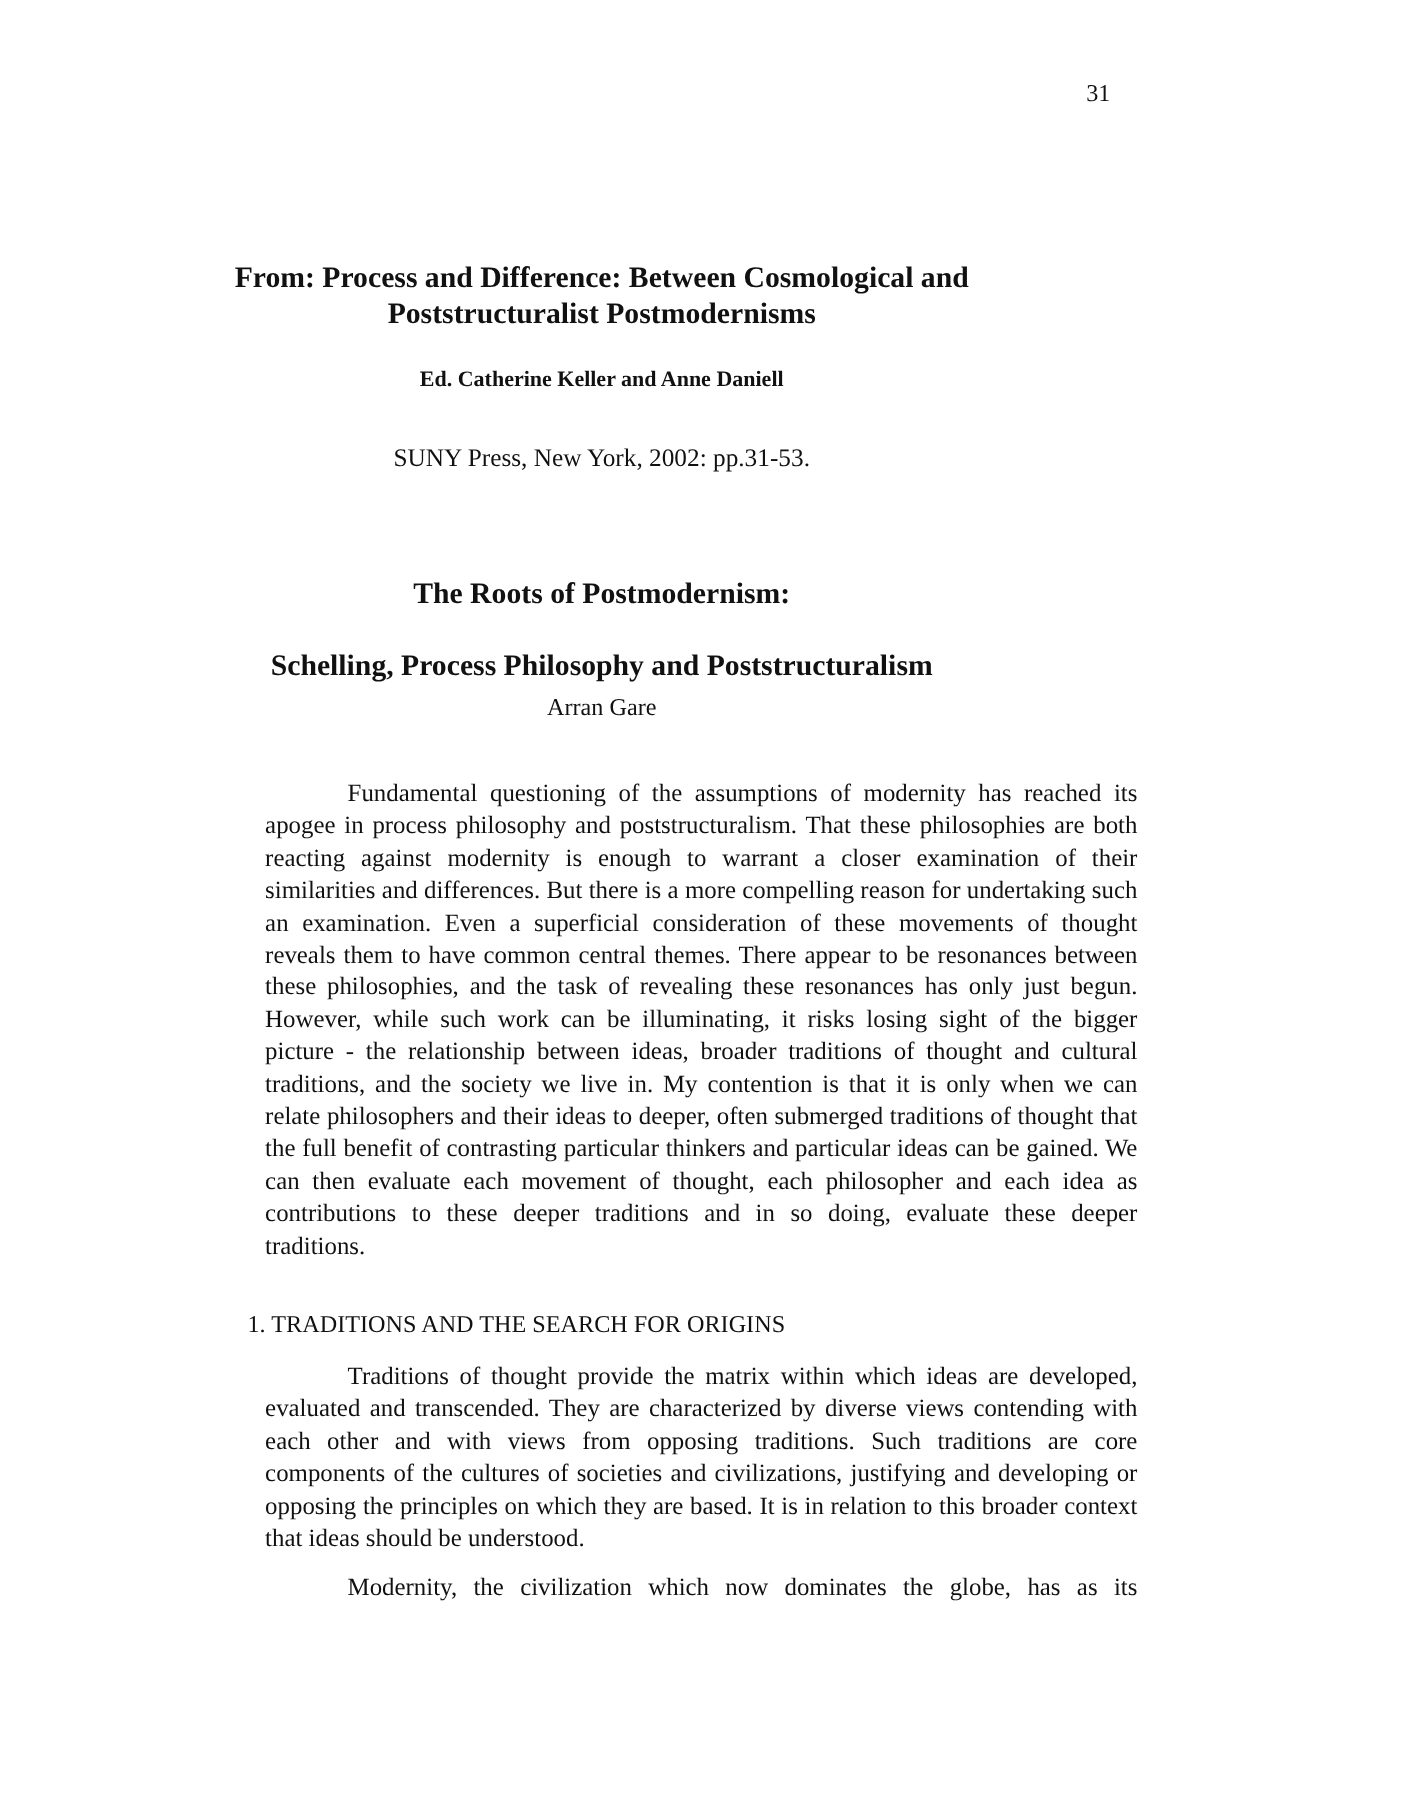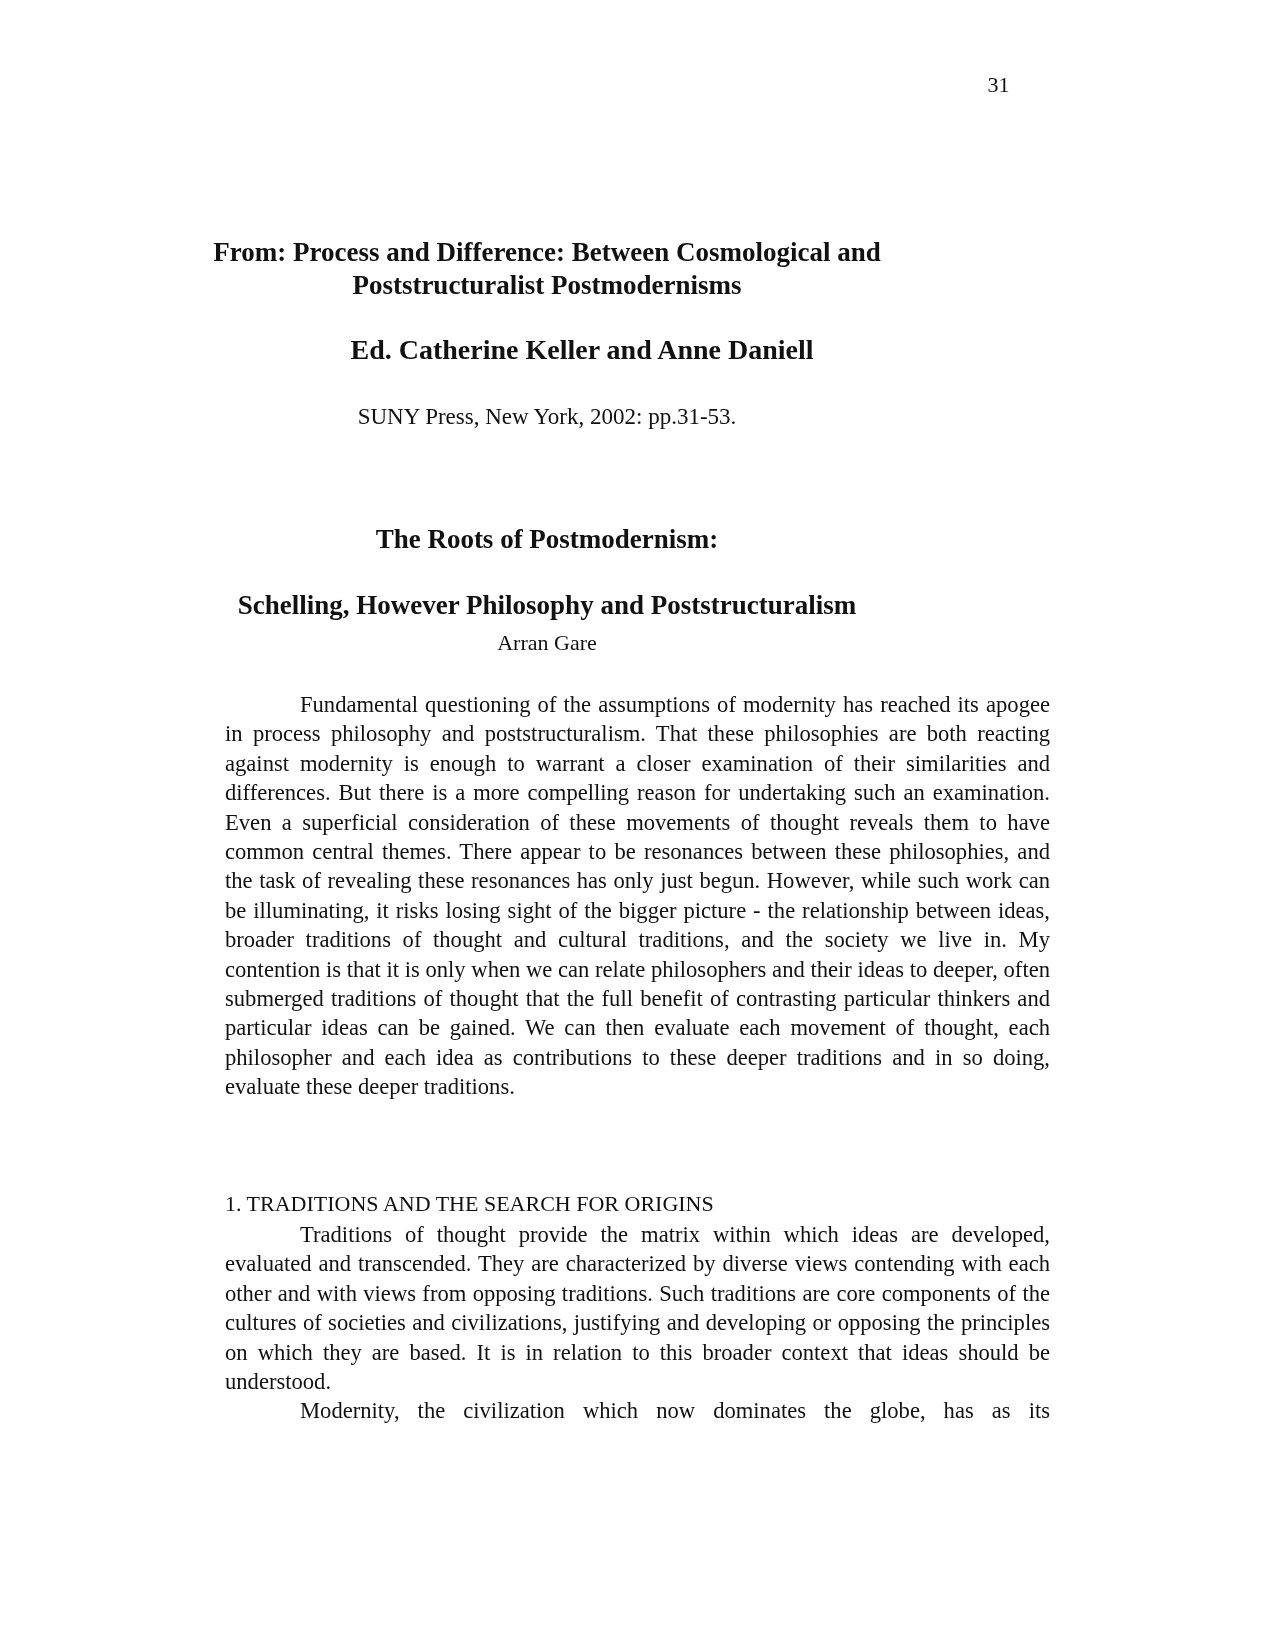--- a/index.html
+++ b/index.html
@@ -8,30 +8,30 @@
     font-family: "Liberation Serif", serif; color: #111111;
   }
   .page-number {
     position: absolute; top: 72px; left: 960px; width: 77px; text-align: center;
     font-size: 22px;
   }
   .center { position: absolute; left: 0; width: 1094px; text-align: center; }
   .source-title {
     top: 236px; font-size: 27px; font-weight: bold; line-height: 33px;
   }
-  .editors { top: 334px; font-size: 28px; font-weight: bold; margin-left: 35px; }
+  .editors { top: 334px; font-size: 20px; font-weight: bold; }
   .publisher { top: 404px; font-size: 23px; }
   .article-title { top: 524px; font-size: 27px; font-weight: bold; }
   .article-subtitle { top: 590px; font-size: 27px; font-weight: bold; }
   .author { top: 630px; font-size: 22px; font-weight: normal; }
   .text-block {
     position: absolute; left: 225px; width: 825px;
     font-size: 22.6px; line-height: 29.4px; text-align: justify;
   }
-  .text-block p { margin: 0; text-indent: 75px; }
+  .text-block p { margin: 16px; text-indent: 75px; }
   .abstract { top: 690px; }
   .section-heading {
     position: absolute; left: 225px; top: 1191px;
     font-size: 22px; font-weight: normal;
   }
   .section-body { top: 1220px; }
   .last-line { text-align-last: justify; }
 </style>
 </head>
 <body>
@@ -42,21 +42,21 @@
   <div>From: Process and Difference: Between Cosmological and</div>
   <div>Poststructuralist Postmodernisms</div>
 </div>
 
 <div class="center editors">Ed. Catherine Keller and Anne Daniell</div>
 
 <div class="center publisher">SUNY Press, New York, 2002: pp.31-53.</div>
 
 <div class="center article-title">The Roots of Postmodernism:</div>
 
-<div class="center article-subtitle">Schelling, However Philosophy and Poststructuralism</div>
+<div class="center article-subtitle">Schelling, Process Philosophy and Poststructuralism</div>
 
 <div class="center author">Arran Gare</div>
 
 <div class="text-block abstract">
   <p>Fundamental questioning of the assumptions of modernity has reached its apogee in process philosophy and poststructuralism. That these philosophies are both reacting against modernity is enough to warrant a closer examination of their similarities and differences. But there is a more compelling reason for undertaking such an examination. Even a superficial consideration of these movements of thought reveals them to have common central themes. There appear to be resonances between these philosophies, and the task of revealing these resonances has only just begun. However, while such work can be illuminating, it risks losing sight of the bigger picture - the relationship between ideas, broader traditions of thought and cultural traditions, and the society we live in. My contention is that it is only when we can relate philosophers and their ideas to deeper, often submerged traditions of thought that the full benefit of contrasting particular thinkers and particular ideas can be gained. We can then evaluate each movement of thought, each philosopher and each idea as contributions to these deeper traditions and in so doing, evaluate these deeper traditions.</p>
 </div>
 
 <div class="section-heading">1. TRADITIONS AND THE SEARCH FOR ORIGINS</div>
 
 <div class="text-block section-body">

